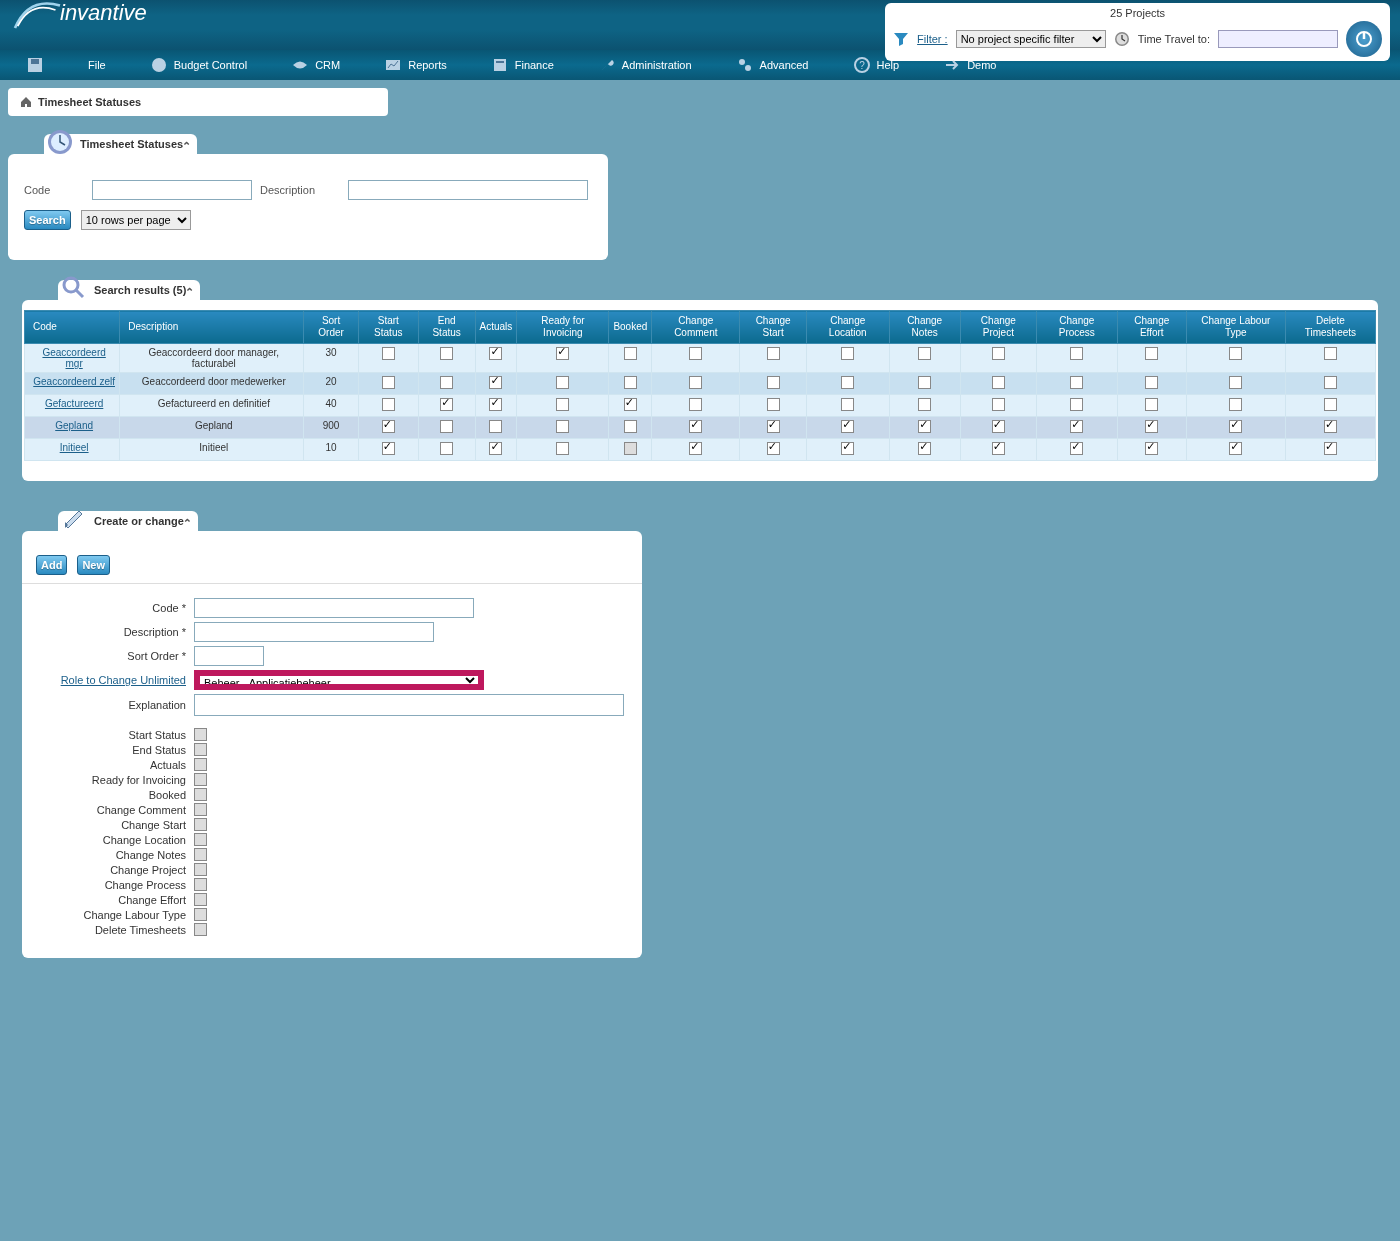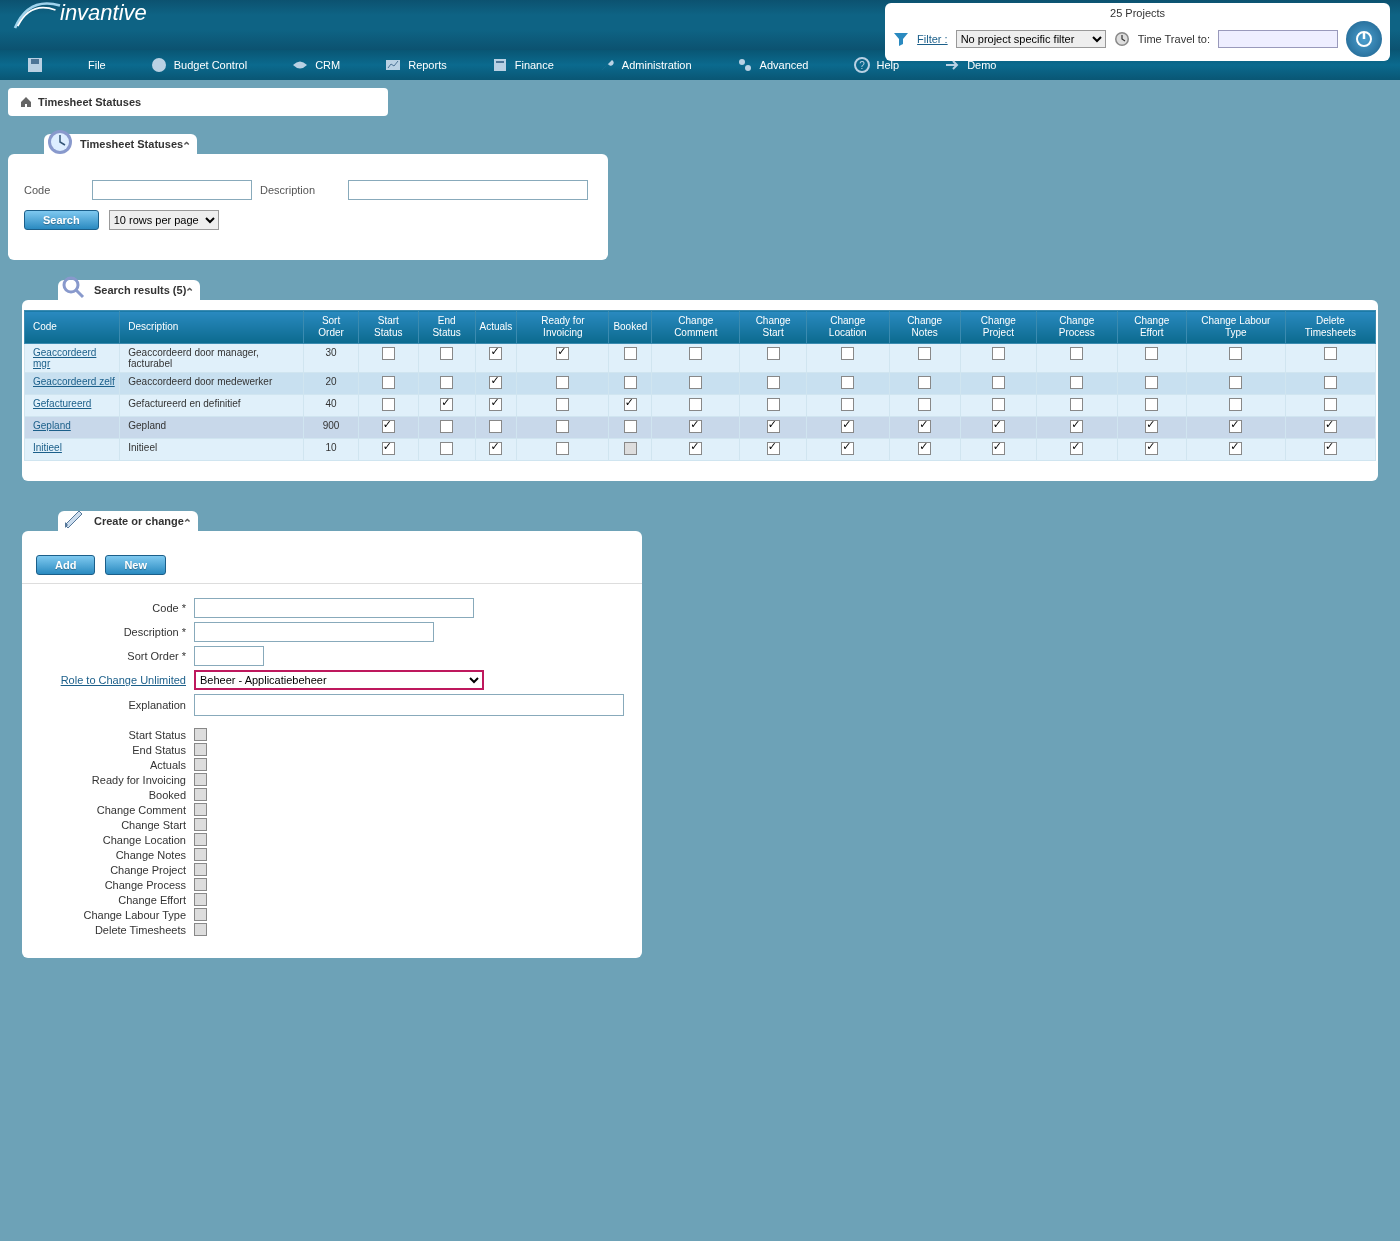--- a/index.html
+++ b/index.html
@@ -22,49 +22,49 @@
 .breadcrumb{background:#fff;border-radius:4px;margin:8px;padding:8px 12px;display:inline-flex;align-items:center;gap:6px;font-weight:bold;color:#333;width:380px}
 .panel{background:#fff;border-radius:6px;margin:8px 22px;padding:10px 0 20px;position:relative}
 .panel-narrow{width:600px;margin-left:8px}
 .panel-tab{position:absolute;top:-20px;left:36px;background:#fff;border-radius:6px 6px 0 0;padding:4px 14px 4px 36px;font-weight:bold;color:#333;font-size:11px}
 .panel-tab-icon{position:absolute;left:2px;top:-6px;width:28px;height:28px}
 .collapse{position:absolute;right:6px;top:6px;cursor:pointer;color:#555}
 .search-form{padding:16px 16px 0;display:grid;grid-template-columns:60px 160px 80px 240px;gap:8px;align-items:center}
 .search-form label{color:#555}
 .search-form input{border:1px solid #8ab;height:20px;padding:0 4px;font-size:11px}
 .search-row2{padding:10px 16px;display:flex;align-items:center;gap:10px}
-.btn{background:linear-gradient(to bottom,#7fc9f0,#2a8ac0);color:#fff;border:1px solid #1b5f8a;border-radius:3px;padding:3px 18px;font-size:11px;cursor:pointer;font-weight:bold;text-shadow:0 1px 1px rgba(0,0,0,.3)}
+.btn{background:linear-gradient(to bottom,#7fc9f0,#2a8ac0);color:#fff;border:1px solid #1b5f8a;border-radius:3px;padding:3px 4px;font-size:11px;cursor:pointer;font-weight:bold;text-shadow:0 1px 1px rgba(0,0,0,.3)}
 .rows-select{border:1px solid #999;background:#eee;font-size:11px;height:20px;width:110px}
 .panel-wide{margin:40px 22px 20px}
 .table-wrap{padding:0 2px}
 .data-table{width:100%;border-collapse:collapse;font-size:11px}
 .data-table th{background:linear-gradient(to bottom,#2a8ac0,#0b6a8e);color:#fff;font-weight:normal;padding:4px 4px;border:1px solid #3b8bb0;text-align:center;vertical-align:middle;font-size:10px;line-height:1.2}
 .data-table th:first-child,.data-table th:nth-child(2){text-align:left;padding-left:8px}
 .data-table td{padding:3px 4px;border:1px solid #d0e5f0;text-align:center;vertical-align:top;font-size:10px}
-.data-table td:first-child,.data-table td:nth-child(2){text-align:left;padding-left:8px}
+.data-table td:first-child,.data-table td:nth-child(2){text-align:center;padding-left:8px}
 .data-table tr.r0{background:#e0f0fa}
 .data-table tr.r1{background:#c8e0f0}
 .data-table tr.r2{background:#e0f0fa}
 .data-table tr.r3{background:#c8d8ea}
 .data-table tr.r4{background:#e0f0fa}
 .code-link{color:#1b5f8a;text-decoration:underline}
 .cb{width:13px;height:13px;display:inline-block;border:1px solid #888;background:#fff;position:relative}
 .cb.grey{background:#ddd}
 .cb.chk::after{content:"✓";position:absolute;left:0;top:-3px;font-size:11px;color:#000}
 .form-panel{width:620px;margin:50px 22px 32px}
 .form-btns{padding:14px 14px 8px;display:flex;gap:10px;border-bottom:1px solid #ddd}
 .form-body{padding:14px 14px 0}
 .form-row{display:grid;grid-template-columns:150px 1fr;gap:8px;align-items:center;margin-bottom:4px}
 .form-row label{text-align:right;color:#333;font-size:11px}
 .form-row label.link{color:#1b5f8a;text-decoration:underline}
 .form-row input[type=text]{border:1px solid #8ab;height:20px;padding:0 4px;font-size:11px}
 .form-row input.w-code{width:280px}
 .form-row input.w-desc{width:240px}
 .form-row input.w-sm{width:70px}
-.form-row select{border:2px solid #be185d;background:#fff;font-size:11px;height:20px;width:290px}
+.form-row select{border:6px solid #be185d;background:#fff;font-size:11px;height:20px;width:290px}
 .form-row textarea{border:1px solid #8ab;height:22px;width:430px;resize:none;font-size:11px}
 .cb-row{display:grid;grid-template-columns:150px 20px;gap:8px;align-items:center;margin-bottom:2px}
 .cb-row label{text-align:right;color:#333;font-size:11px}
 .home-icon{width:12px;height:12px}
 </style>
 </head>
 <body>
 
 
 

